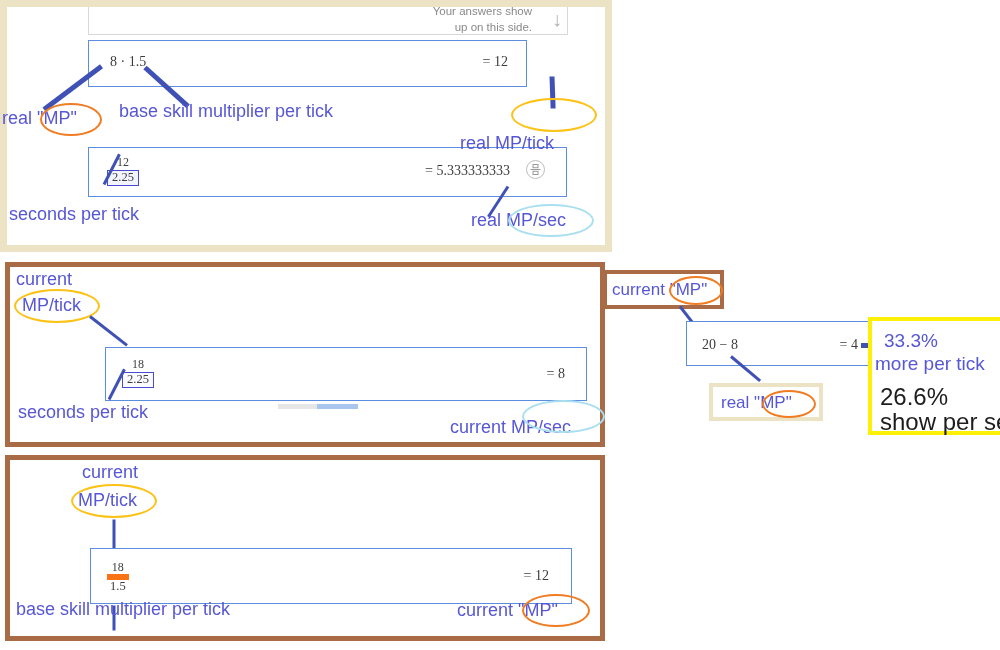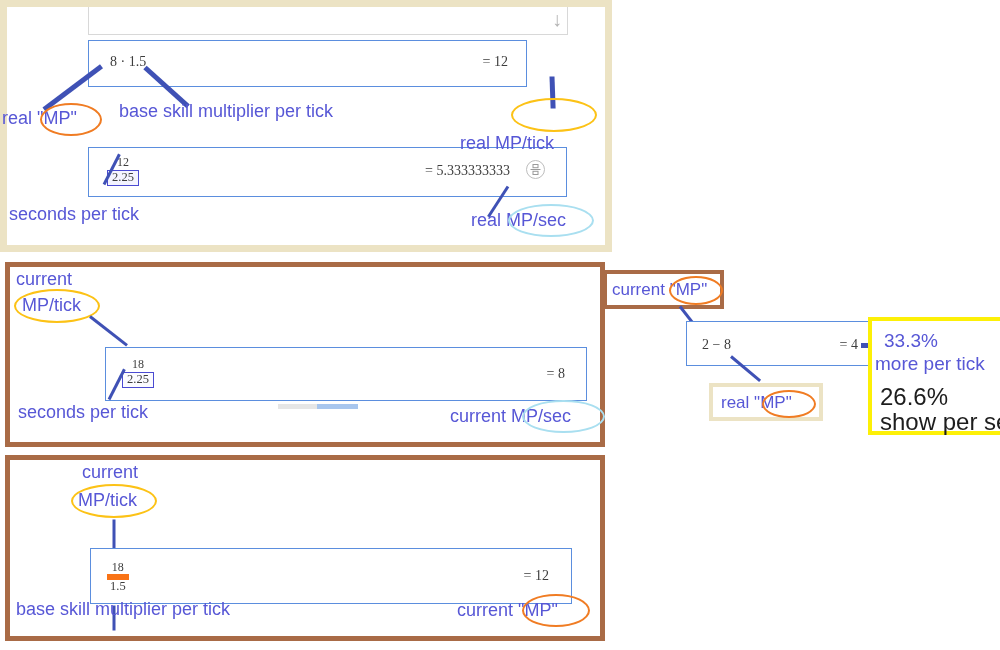--- a/index.html
+++ b/index.html
@@ -122,20 +122,24 @@
 
 <div id="root">
 
   <div class="abs" id="panel-top">
     <div id="panel-top-inner">
 
       <div class="vrule" style="left:81px; top:0; height:28px;"></div>
       <div class="vrule" style="left:560px; top:0; height:28px;"></div>
       <div class="hrule" style="left:81px; top:27px; width:480px;"></div>
 
+      <div class="abs hint" style="left:390px; top:-3px; width:135px;">
+        <div>Your answers show</div>
+        <div>up on this side.</div>
+      </div>
       <div class="abs arrow-down" style="left:545px; top:2px;">↓</div>
 
       <div class="abs calcbox" style="left:81px; top:33px; width:439px; height:47px;">
         <div class="abs mathtext" style="left:21px; top:13px;">8 · 1.5</div>
         <div class="abs mathtext" style="right:18px; top:13px;">= 12</div>
       </div>
 
       <div class="abs calcbox" style="left:81px; top:140px; width:479px; height:50px;">
         <div class="abs frac boxed" style="left:18px; top:8px;">
           <span class="num">12</span>
@@ -196,21 +200,21 @@
         <span class="den">2.25</span>
       </div>
       <div class="abs mathtext" style="right:21px; top:18px;">= 8</div>
     </div>
     <div class="scroll-ghost abs" style="left:268px; top:137px; width:50px;"></div>
     <div class="scroll-ghost-b abs" style="left:307px; top:137px; width:41px;"></div>
 
     <div class="leader leader-thin abs" style="left:99px; top:131px; width:34px; transform:rotate(-63deg);"></div>
     <div class="abs annot annot-big" style="left:8px; top:135px;">seconds per tick</div>
 
-    <div class="abs annot annot-big" style="left:440px; top:139px;">
+    <div class="abs annot annot-big" style="left:440px; top:150px;">
       <span>current</span>
       <span>MP/sec</span>
     </div>
     <div class="ellipse ell-cyan abs" style="left:512px; top:133px; width:83px; height:33px;"></div>
   </div>
 
   <div class="abs panel-brown" style="left:5px; top:455px; width:600px; height:186px;">
 
     <div class="abs annot annot-big" style="left:72px; top:2px;">current</div>
     <div class="abs annot annot-big" style="left:68px; top:30px;">MP/tick</div>
@@ -240,21 +244,21 @@
     <div class="abs annot" style="left:5px; top:6px; font-size:17px;">
       <span>current</span>
       <span>"MP"</span>
     </div>
     <div class="ellipse ell-orange abs" style="left:62px; top:2px; width:54px; height:29px;"></div>
   </div>
 
   <div class="leader leader-thin abs" style="left:680px; top:305px; width:36px; transform:rotate(52deg);"></div>
 
   <div class="abs calcbox" style="left:686px; top:321px; width:184px; height:45px;">
-    <div class="abs mathtext" style="left:15px; top:15px;">2 − 8</div>
+    <div class="abs mathtext" style="left:15px; top:15px;">20 − 8</div>
     <div class="abs mathtext" style="right:11px; top:15px;">= 4</div>
   </div>
 
   <div class="leader leader-thick abs" style="left:861px; top:343px; width:32px;"></div>
 
   <div class="leader leader-thin abs" style="left:731px; top:355px; width:38px; transform:rotate(40deg);"></div>
 
   <div class="abs box-cream" style="left:709px; top:383px; width:114px; height:38px;">
     <div class="abs annot" style="left:8px; top:6px; font-size:17px;">
       <span>real</span>

